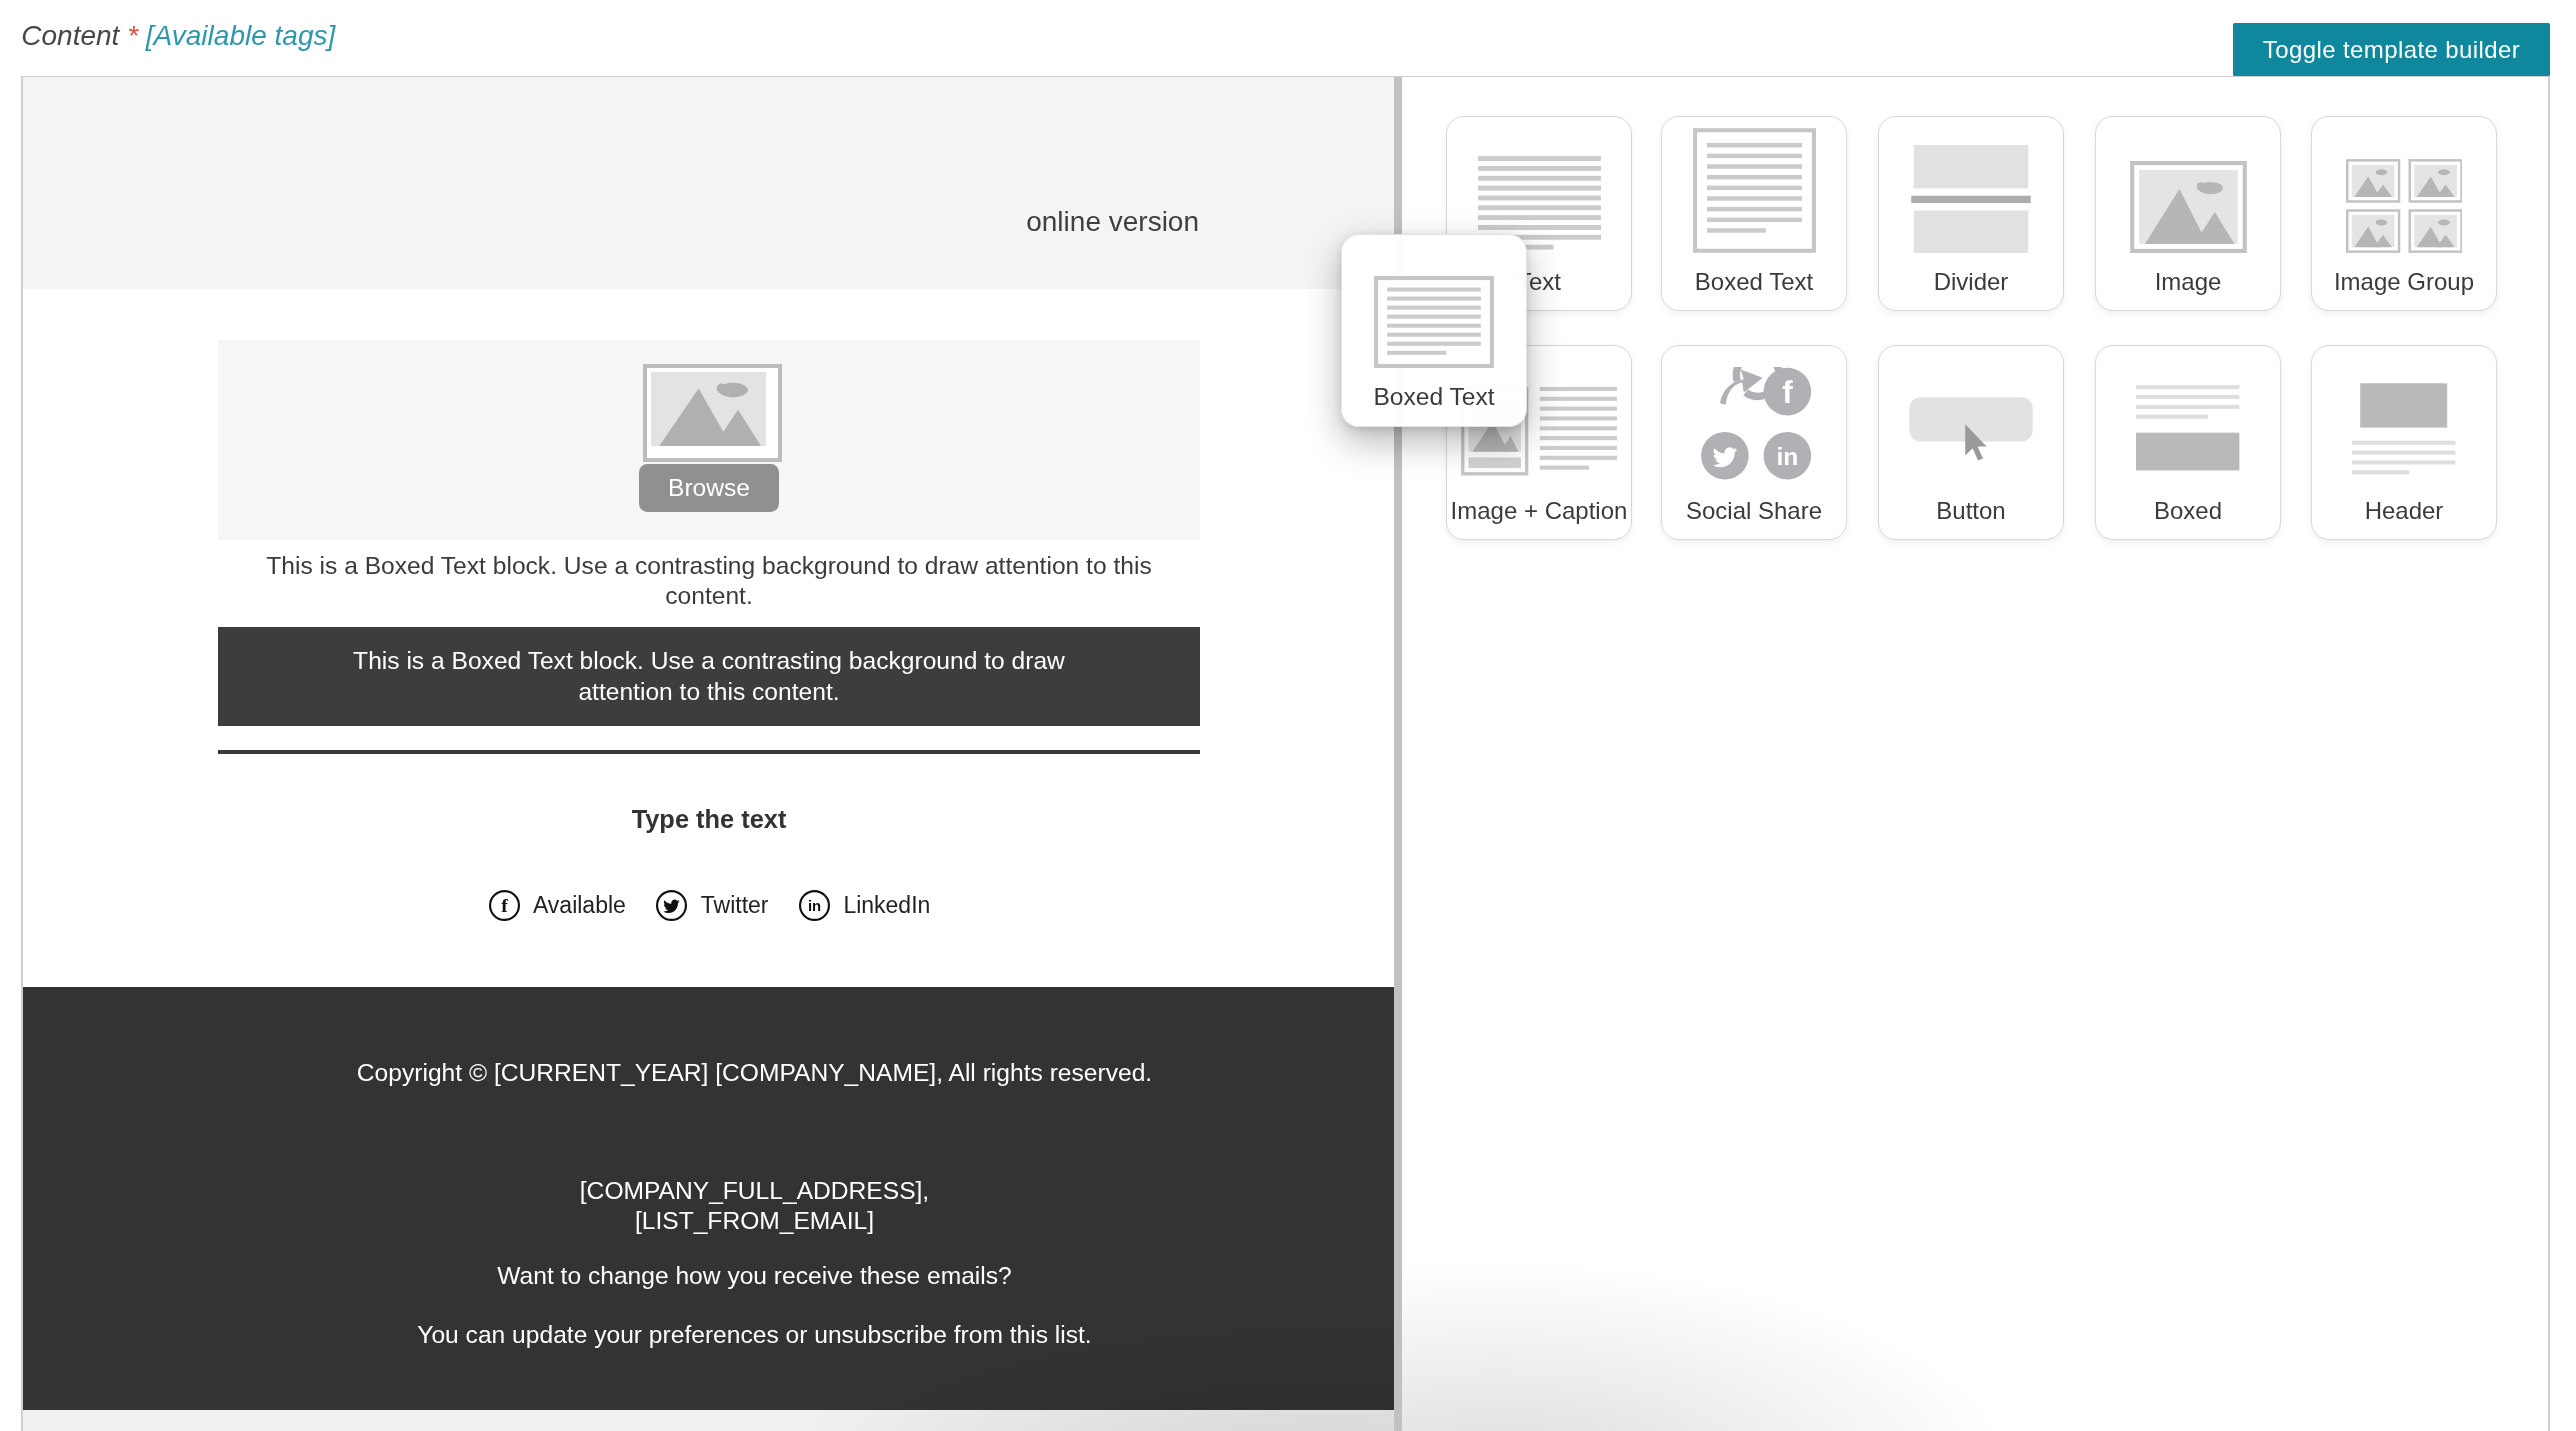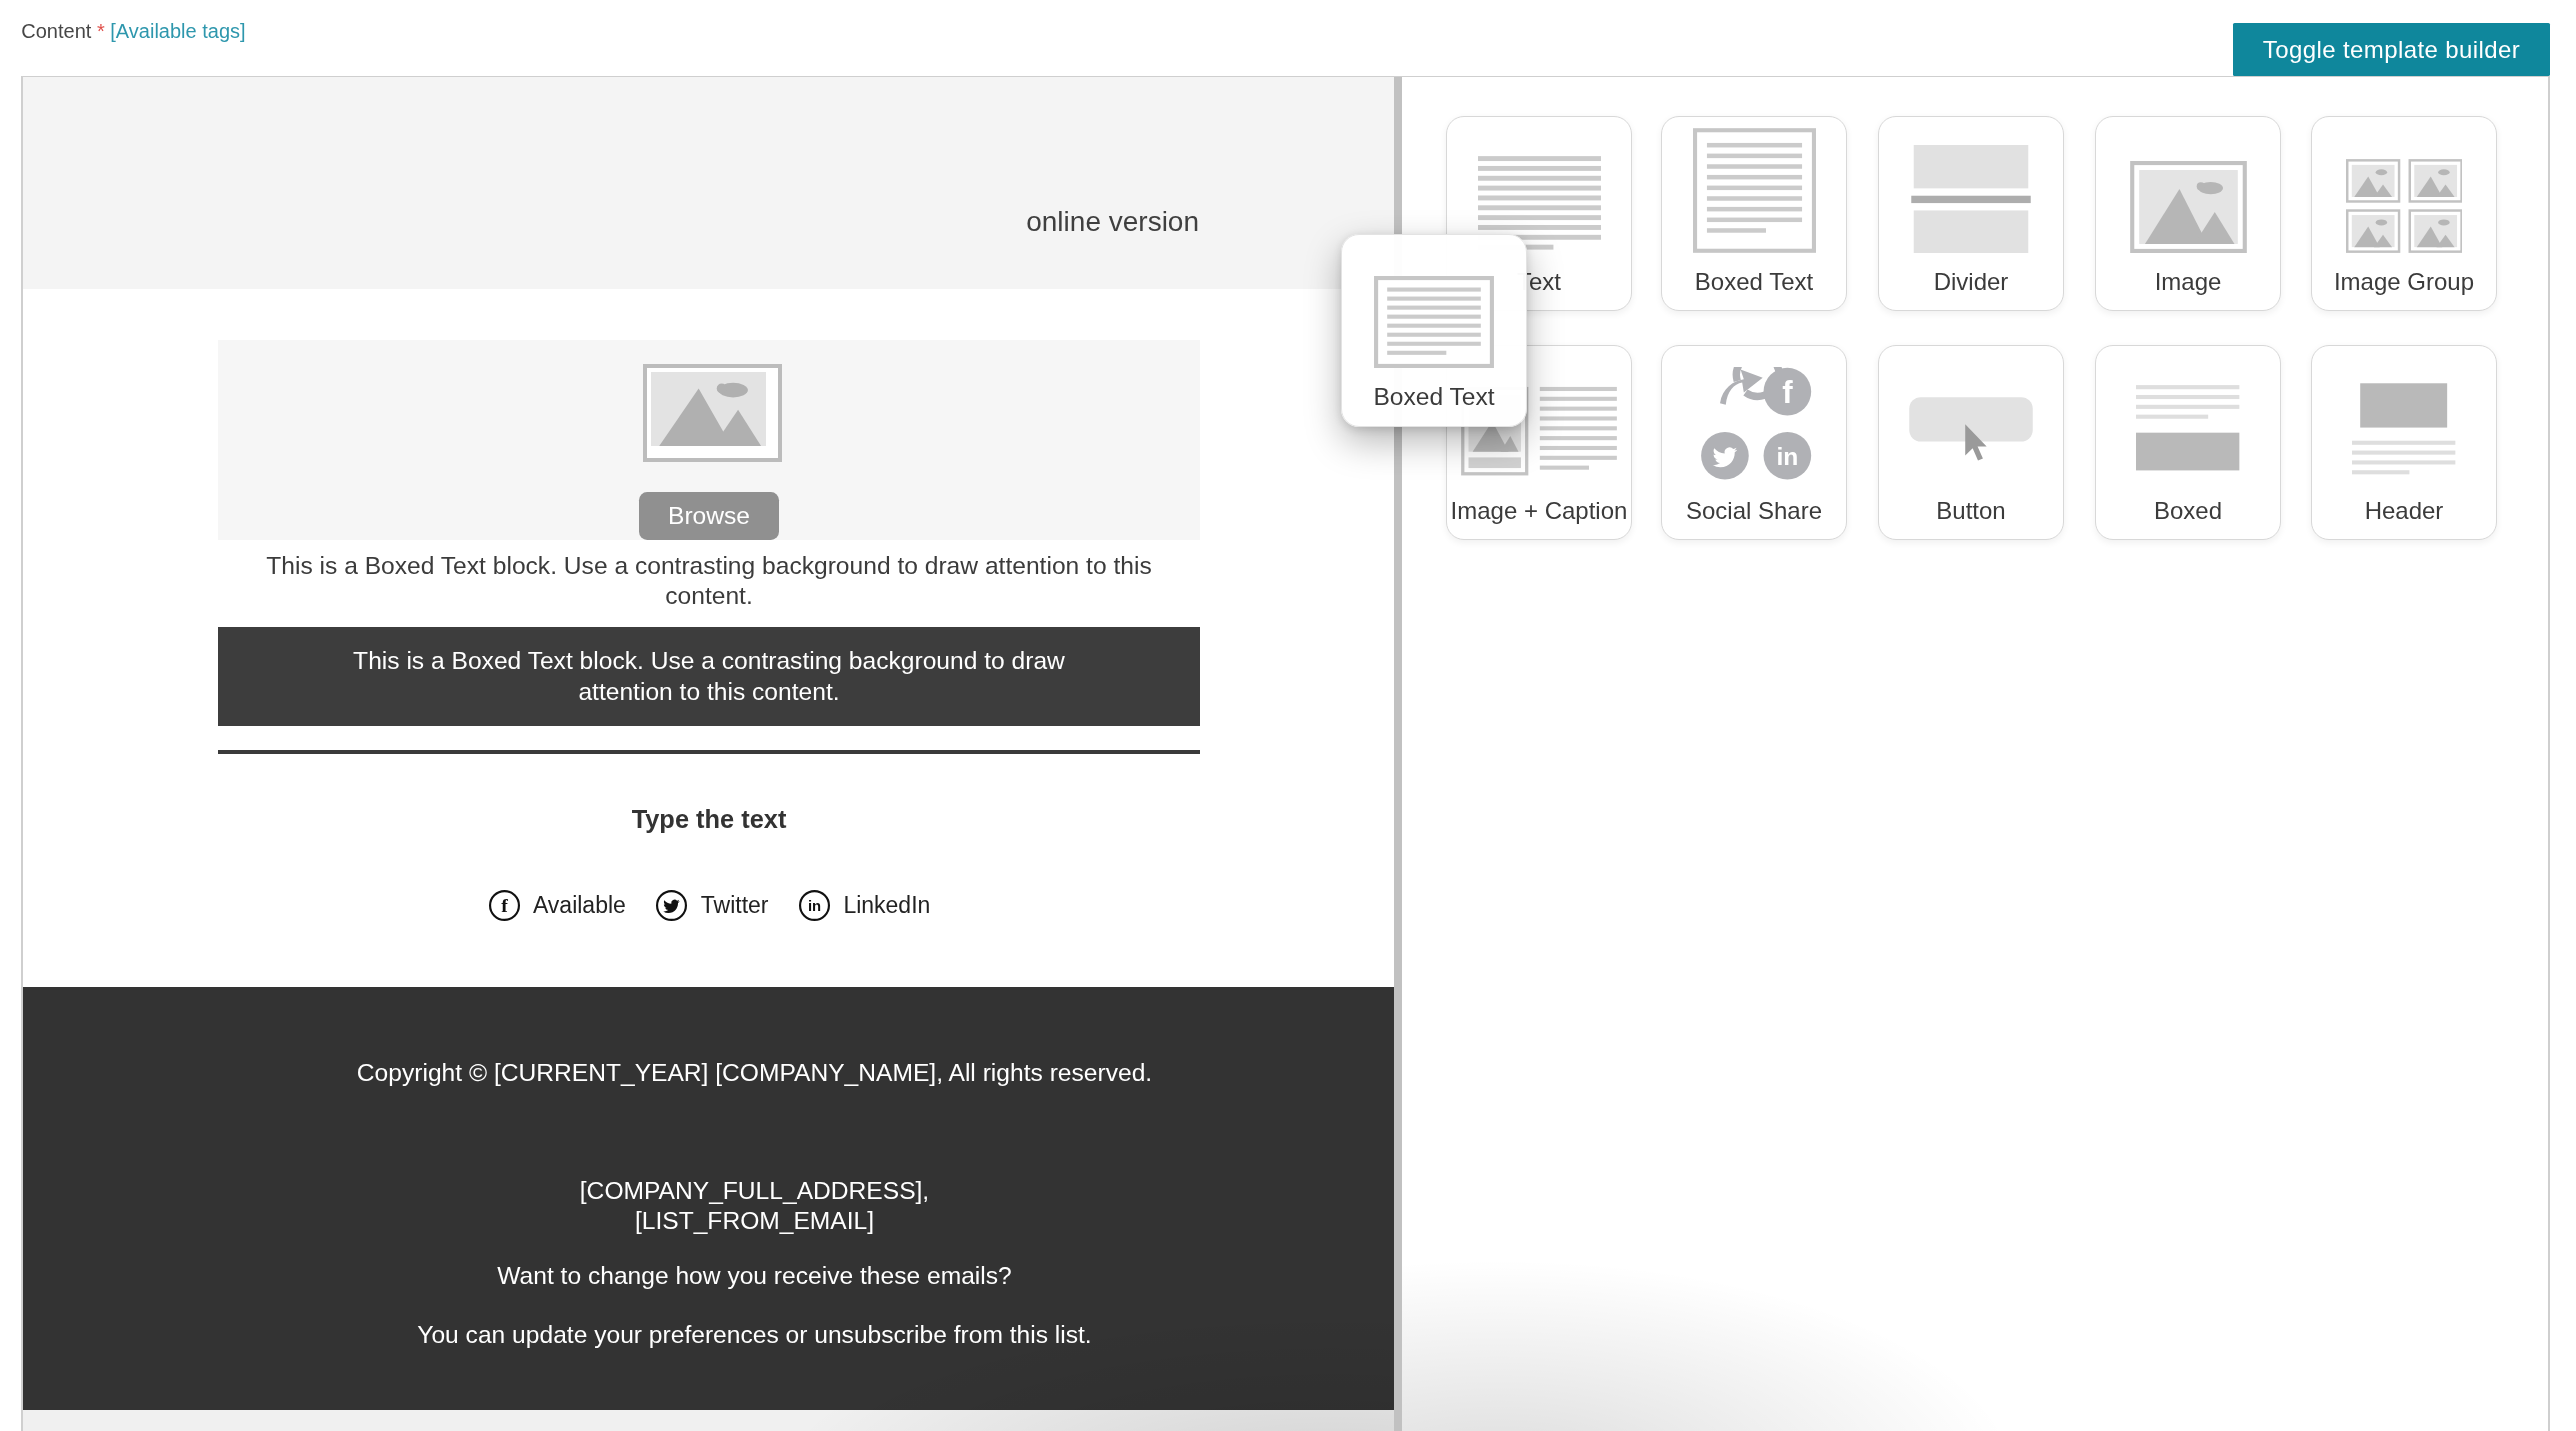--- a/index.html
+++ b/index.html
@@ -4,21 +4,21 @@
 <style>
   html,body{margin:0;padding:0;}
   body{
     width:2576px;height:1432px;position:relative;overflow:hidden;
     background:#ffffff;font-family:"Liberation Sans",sans-serif;
     -webkit-font-smoothing:antialiased;
   }
   .abs{position:absolute;}
 
   
-  .topbar-label{left:21.3px;top:19.7px;font-size:20px;color:#474747;}
+  .topbar-label{left:21.3px;top:19.7px;font-size:28px;color:#474747;font-style:italic;}
   .topbar-label .req{color:#e0514c;}
   .topbar-label .tags{color:#2e97ad;cursor:pointer;}
   .toggle-btn{
     left:2233px;top:23px;width:317px;height:53px;background:#0f879c;color:#fff;
     font-size:24px;display:flex;align-items:center;justify-content:center;
     letter-spacing:0.4px;border:none;cursor:pointer;border-radius:1.6px;
   }
 
   
   .ws-top{left:21.3px;top:76px;width:2528px;height:1.6px;background:#cfcfcf;}
@@ -27,21 +27,21 @@
   .split-bar{left:1394px;top:77px;width:8.2px;height:1354px;background:#c1c1c1;z-index:5;}
 
   
   .preview{left:23px;top:77px;width:1371px;height:1354px;background:#fff;overflow:hidden;}
   .preheader{left:0;top:0;width:1371px;height:212px;background:#f4f4f4;}
   .online-version{top:84px;right:195px;font-size:28px;color:#3f3f3f;cursor:pointer;margin-top:45px;}
 
   .image-block{left:195px;top:263px;width:982px;height:200px;background:#f6f6f6;cursor:pointer;}
   .ph-frame{left:425px;top:24px;width:123px;height:82px;border:4.1px solid #bcbcbc;background:#fff;padding:4.1px;box-sizing:content-box;}
   .ph-inner{width:115px;height:74px;background:#e3e3e3;overflow:hidden;}
-  .browse-btn{left:421px;top:152px;width:140px;height:48px;background:#909090;color:#fff;
+  .browse-btn{left:421px;top:124px;width:140px;height:48px;background:#909090;color:#fff;
     font-size:24.6px;border:none;border-radius:8.2px;display:flex;align-items:center;justify-content:center;cursor:pointer;}
 
   .para1{left:195px;top:474px;width:982px;text-align:center;font-size:24.6px;line-height:29.6px;color:#3b3b3b;cursor:pointer;}
   .para1 .inner{max-width:944px;margin:0 auto;}
   .darkbox{left:195px;top:550px;width:982px;height:99px;background:#3d3d3d;box-sizing:border-box;
     padding:18px 85px 0 85px;text-align:center;font-size:24.6px;line-height:31px;color:#ffffff;cursor:pointer;}
   .hrline{left:195px;top:673px;width:982px;height:4.1px;background:#3a3a3a;cursor:pointer;}
   .typetext{left:195px;top:726px;width:982px;text-align:center;font-size:25.4px;line-height:33px;color:#333;cursor:pointer;font-weight:bold;}
 
   .social-row{left:195px;top:809px;width:982px;height:39px;display:flex;align-items:center;justify-content:center;gap:29.6px;}

